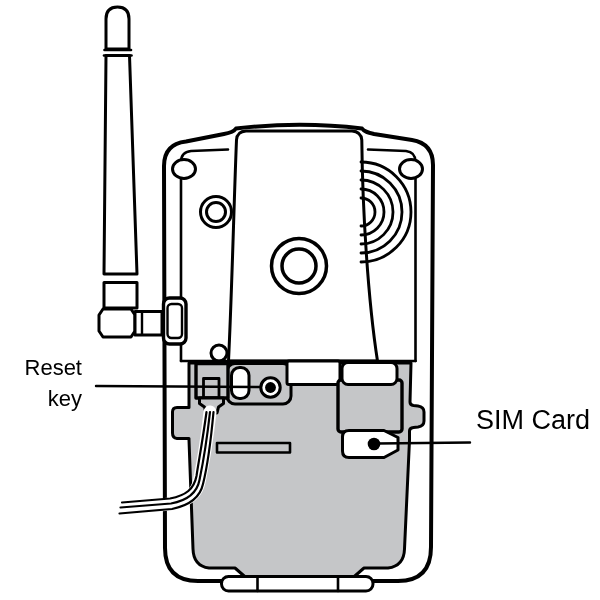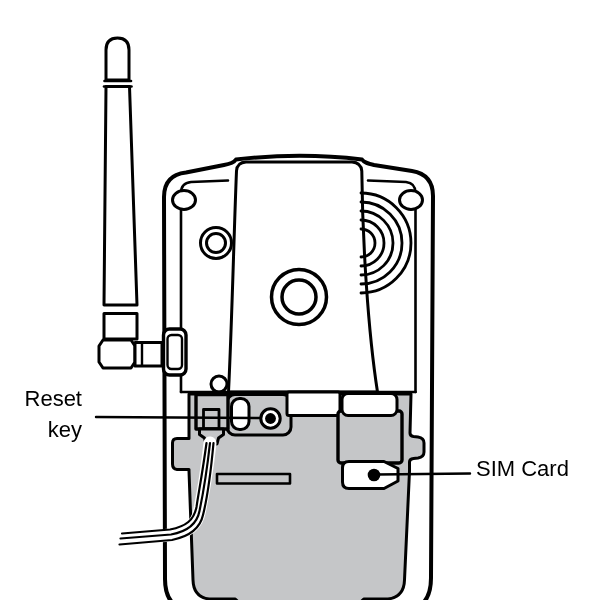--- a/index.html
+++ b/index.html
@@ -1,35 +1,35 @@
 <!DOCTYPE html>
 <html><head>
 <meta charset="utf-8">
 <style>
   html,body{margin:0;padding:0;}
   body{
     width:600px;height:600px;position:relative;overflow:hidden;
     background:#ffffff;
     font-family:"Liberation Sans", sans-serif;
   }
-  #stage{position:absolute;inset:0;margin-top:31px;}
+  #stage{position:absolute;inset:0;}
   svg{position:absolute;left:0;top:0;}
   .label{
     position:absolute;
     color:#000;
     font-family:"Liberation Sans", sans-serif;
   }
   #reset-label{
     left:6px;top:352px;width:76px;
     font-size:22px;line-height:31px;
     text-align:right;
   }
   #sim-label{
-    left:476px;top:425px;
-    font-size:22px;line-height:26px;
+    left:476px;top:407px;
+    font-size:27px;line-height:26px;
     white-space:nowrap;
   }
 </style>
 </head>
 <body>
 
 <div id="stage">
   <svg width="600" height="600" viewBox="0 0 600 600">
     <g fill="none" stroke="#000" stroke-linecap="round" stroke-linejoin="round">
 

